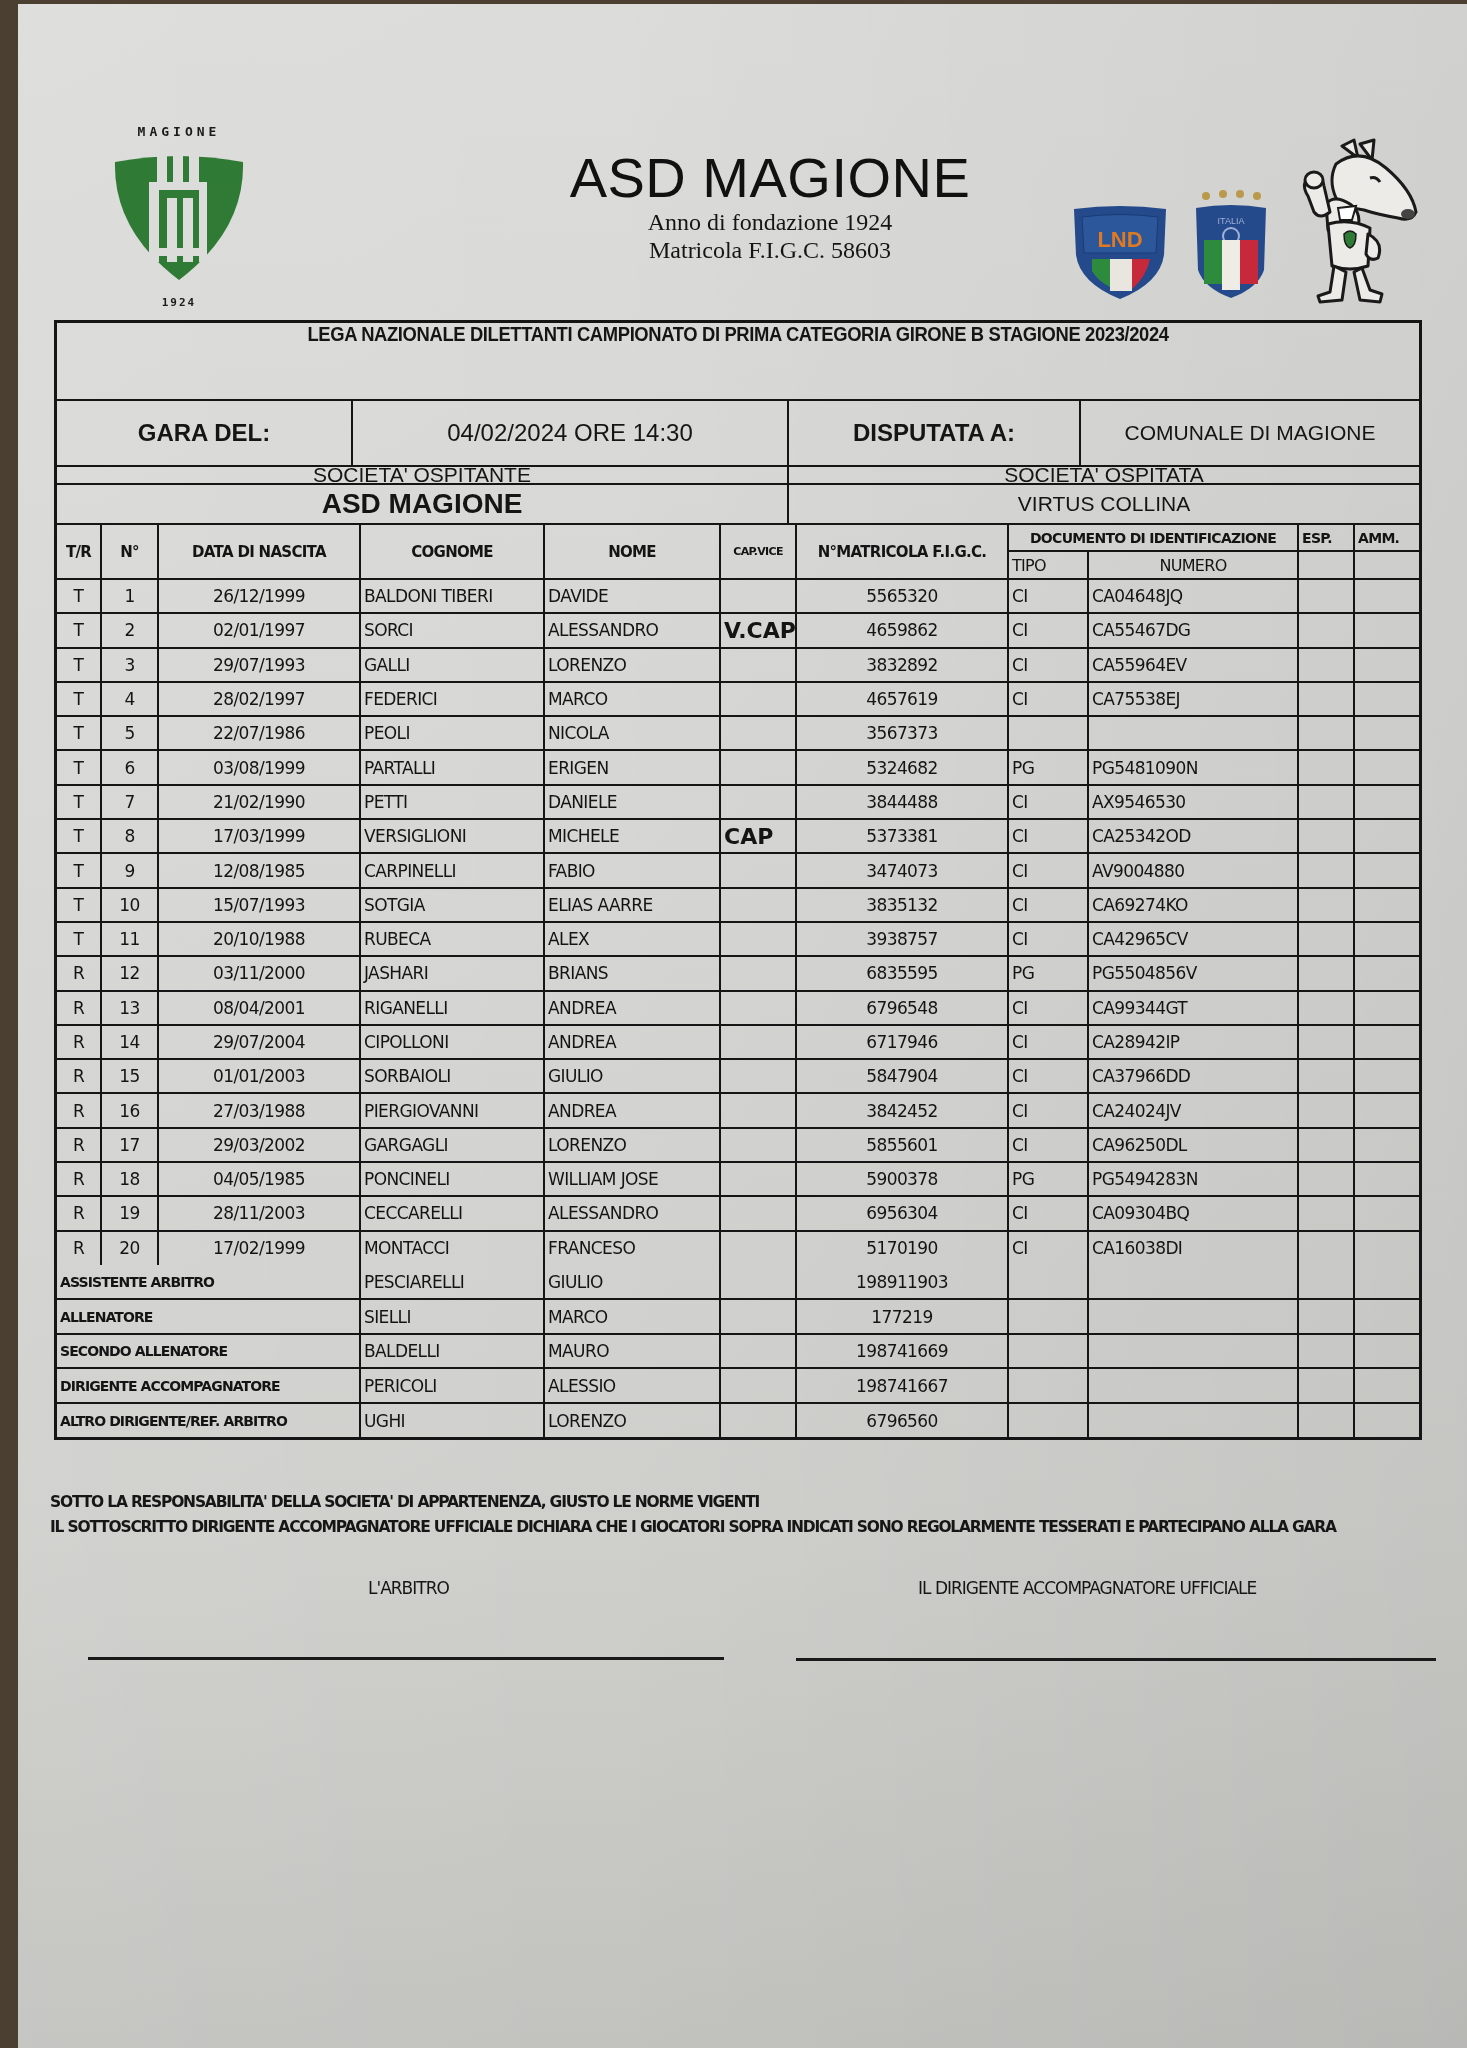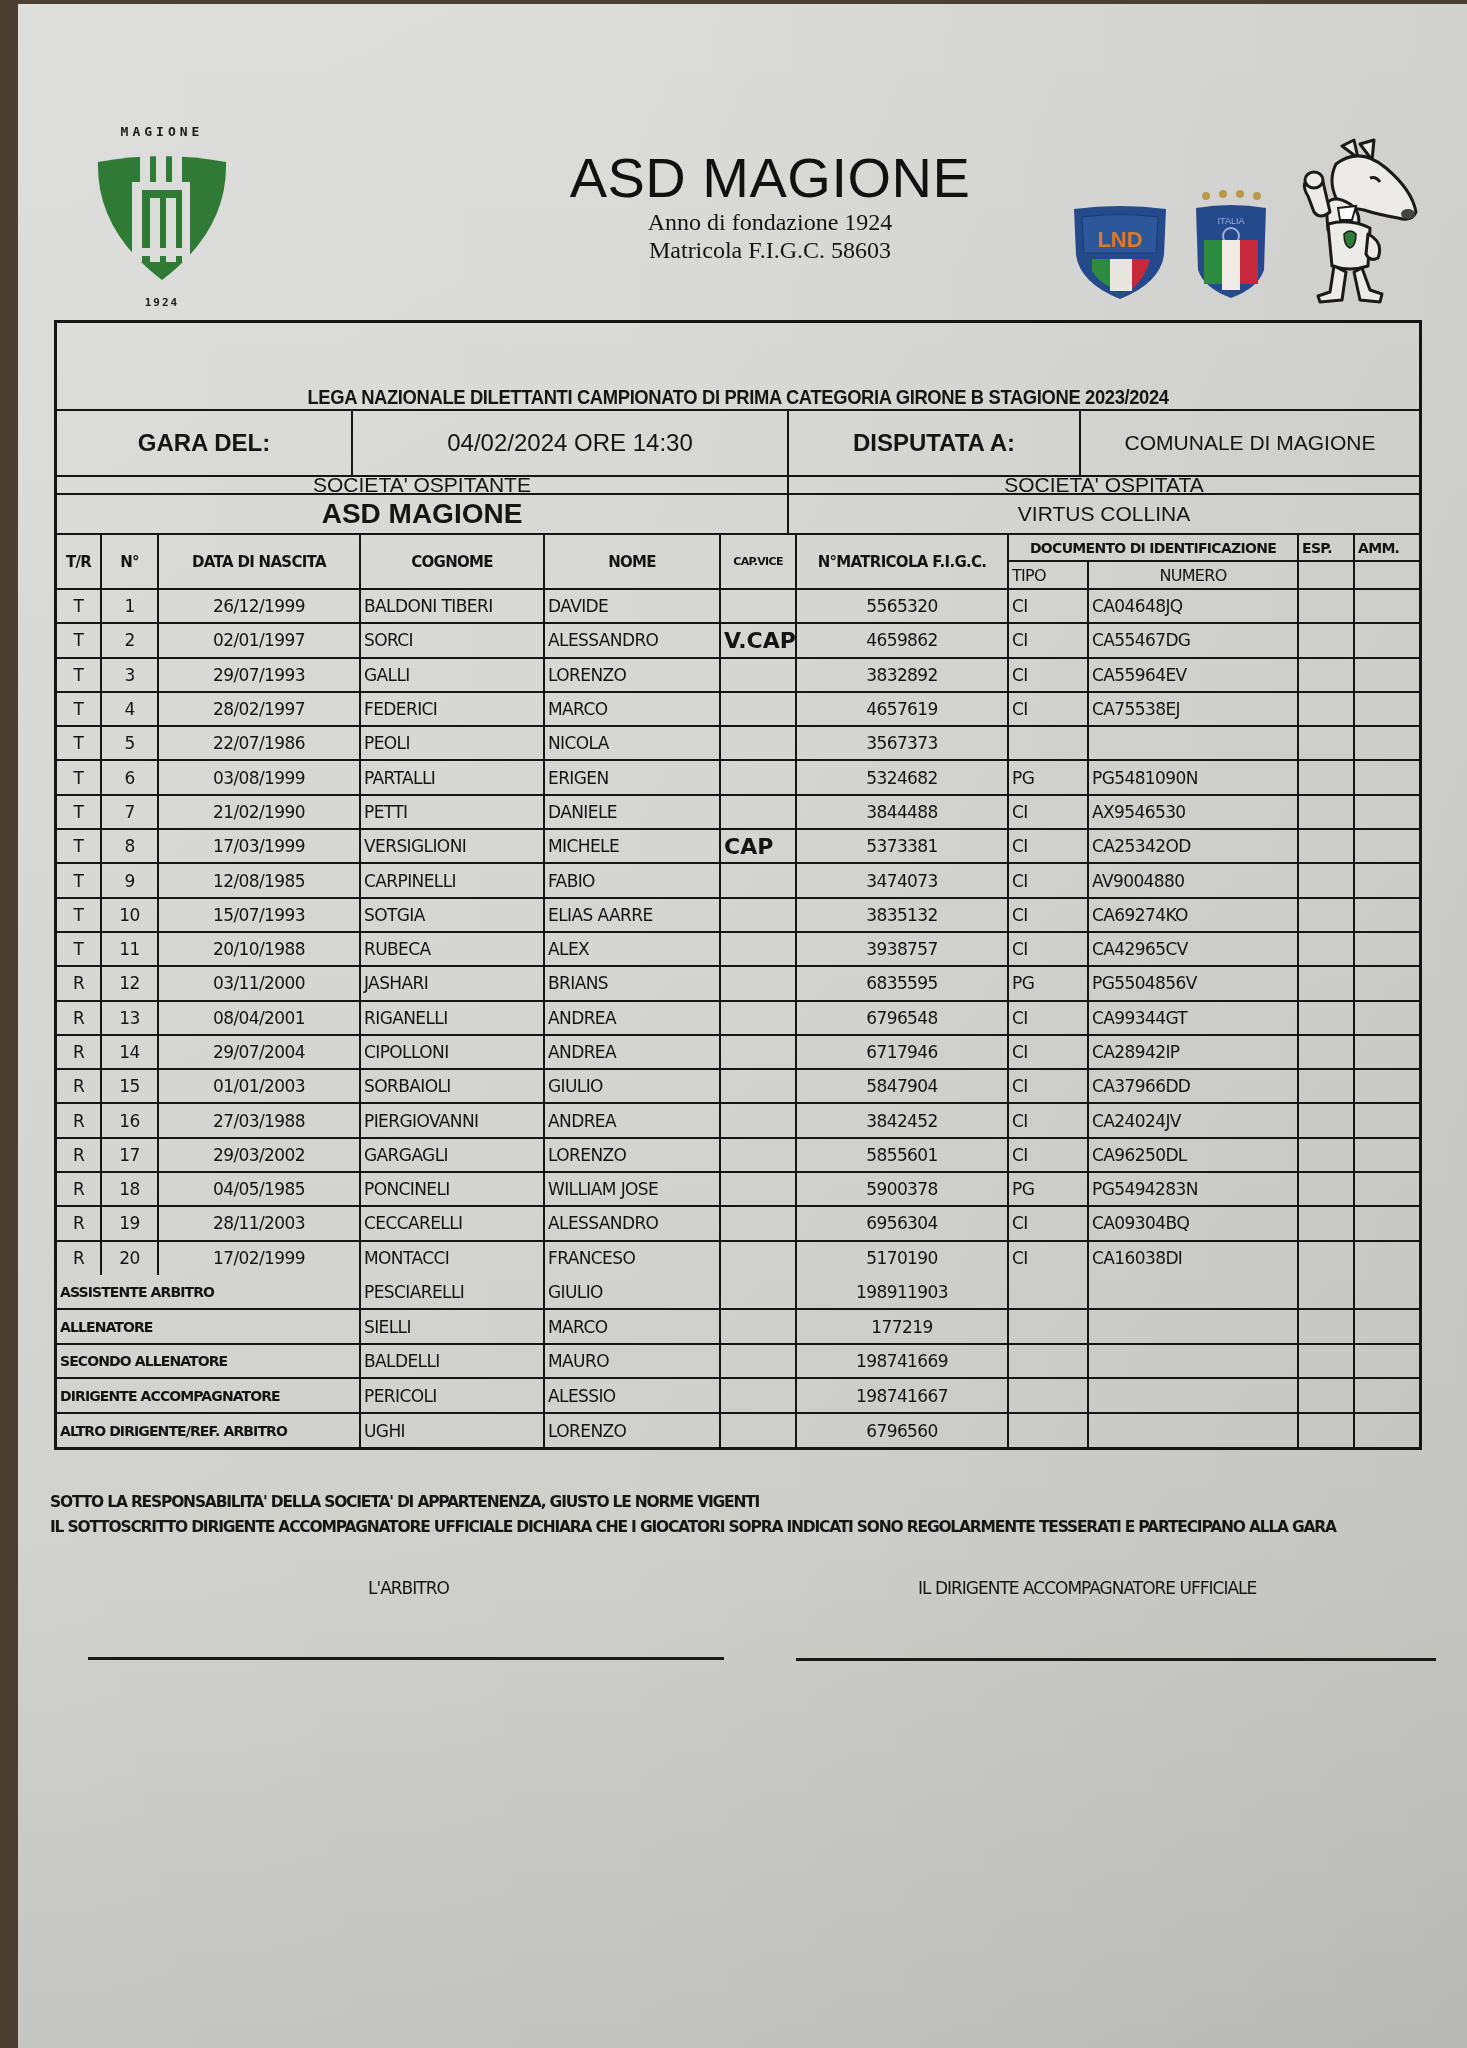--- a/index.html
+++ b/index.html
@@ -16,21 +16,21 @@
     width: 1449px; height: 2044px;
     background: linear-gradient(180deg, #dcdcda 0%, #d6d7d4 40%, #cfd0cc 75%, #c2c3bf 100%);
   }
   .paper::after {
     content: ""; position: absolute; inset: 0;
     background: linear-gradient(90deg, rgba(255,255,255,0.06) 0%, rgba(0,0,0,0) 40%, rgba(0,0,0,0.05) 100%);
     pointer-events: none;
   }
 
   
-  .club-logo { position: absolute; left: 72px; top: 124px; width: 180px; height: 190px; }
+  .club-logo { position: absolute; left: 89px; top: 124px; width: 180px; height: 190px; }
   .club-logo .logo-word {
     position: absolute; left: 22px; top: 0; width: 136px;
     font-family: "DejaVu Sans Mono", monospace; font-size: 13px; font-weight: bold;
     letter-spacing: 4px; text-align: center; color: #1b1b1b;
   }
   .club-logo svg.shield { position: absolute; left: 22px; top: 28px; width: 136px; height: 130px; }
   .club-logo .logo-year {
     position: absolute; left: 22px; top: 172px; width: 136px;
     font-family: "DejaVu Sans Mono", monospace; font-size: 11px; font-weight: bold;
     letter-spacing: 2px; text-align: center; color: #1b1b1b;
@@ -57,21 +57,21 @@
   }
   .row { display: flex; border-bottom: 2px solid #151515; }
   .row:last-child { border-bottom: none; }
   .cell {
     border-right: 2px solid #151515;
     display: flex; align-items: center; overflow: hidden; white-space: nowrap;
   }
   .cell:last-child { border-right: none; }
   .center { justify-content: center; text-align: center; }
 
-  .league-row { height: 88px; justify-content: center; align-items: flex-end; }
+  .league-row { height: 78px; justify-content: center; align-items: flex-start; }
   .league-row span {
     font-size: 20px; font-weight: bold; letter-spacing: -0.4px; transform: scaleX(0.92);
   }
   .gara-row { height: 66px; }
   .gara-row .lbl { font-size: 24px; font-weight: bold; }
   .gara-row .val { font-size: 24px; }
   .gara-row .venue { font-size: 21px; }
   .soc-row { height: 18px; }
   .soc-row .cell { font-size: 21px; }
   .team-row { height: 40px; }

